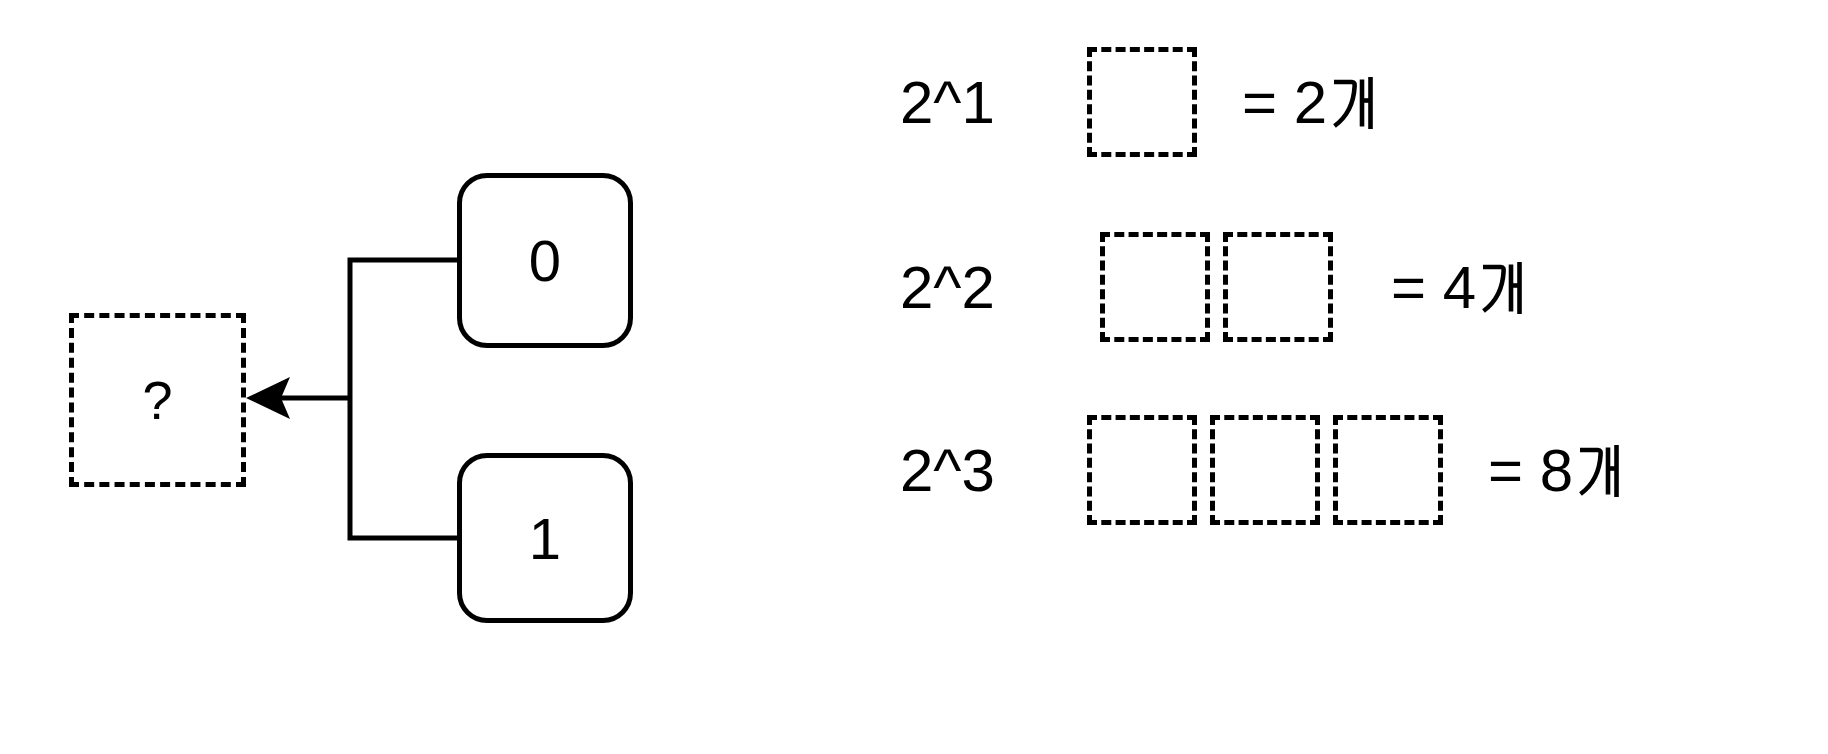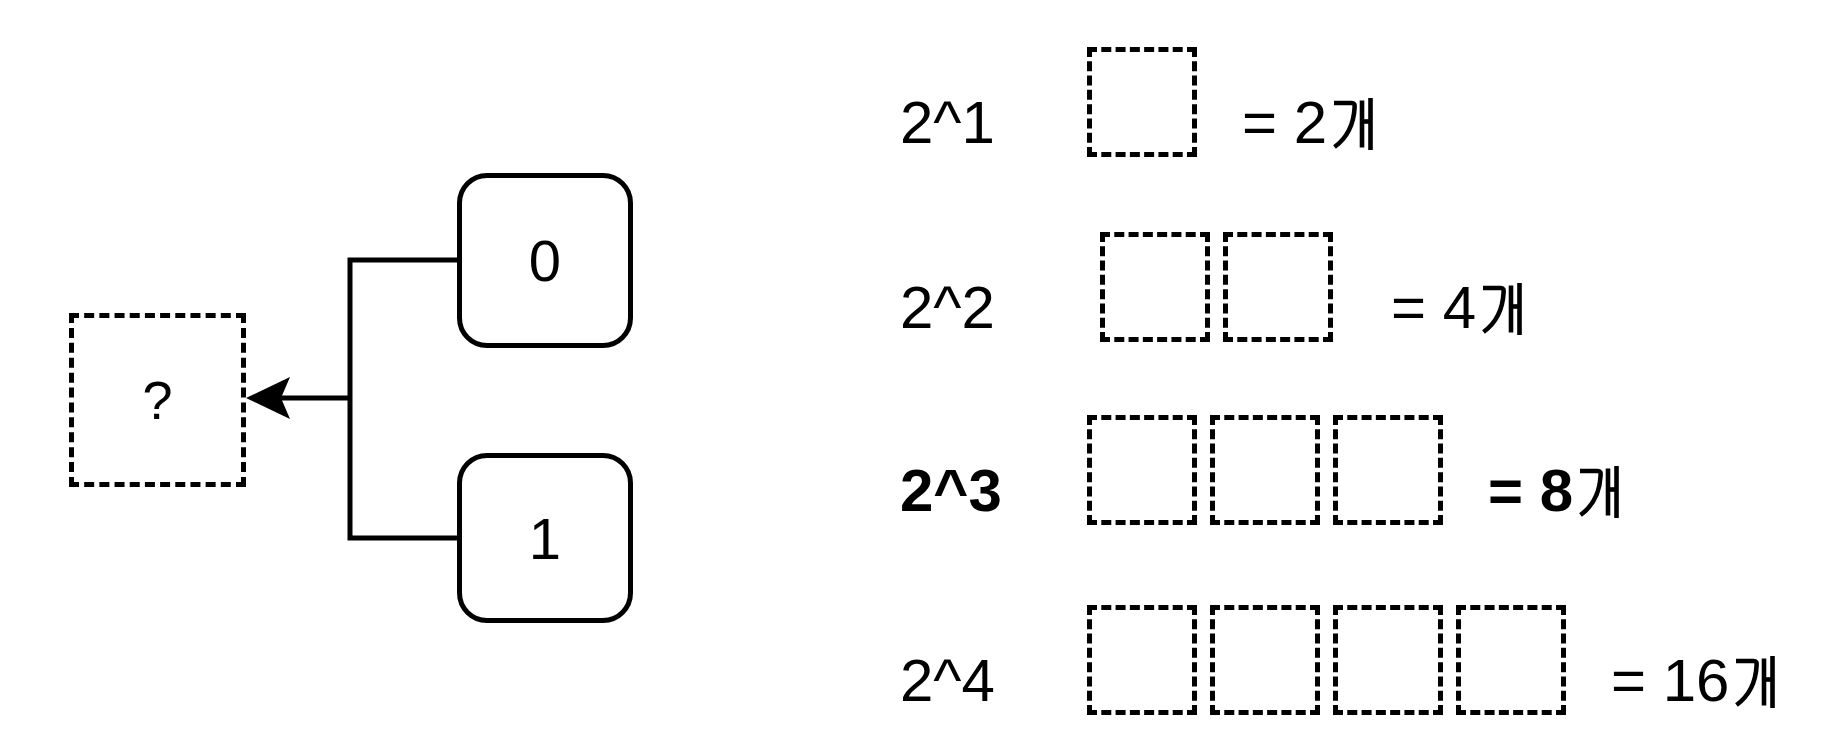--- a/index.html
+++ b/index.html
@@ -30,25 +30,25 @@
   }
   .node-0{top:173px;height:175px;}
   .node-1{top:453px;height:170px;}
   .connector-svg{
     position:absolute;left:0;top:0;width:1828px;height:754px;
     pointer-events:none;
   }
   
   .row{
     position:absolute;left:900px;height:110px;
-    display:flex;align-items:flex-end;
+    display:flex;align-items:center;
   }
   .row-1{top:47px;}
   .row-2{top:232px;gap:13px;}
-  .row-3{top:415px;font-weight:bold;}
+  .row-3{top:415px;}
   .row-4{top:605px;}
   .pow{
     width:187px;font-size:60px;white-space:nowrap;
   }
   .boxes{display:flex;gap:13px;}
   .dbox{
     width:110px;height:110px;box-sizing:border-box;
     border:5px dashed #000;
   }
   .count{
@@ -128,32 +128,14 @@
       <span>= 8</span>
       <svg class="gae" viewBox="0 0 44 52" aria-hidden="true">
         <path d="M3 5 L21 5 C23.5 5 23.8 6.8 23.6 9.5 C22.8 25 16.5 39.5 3.5 49"></path>
         <path d="M31 2.5 V49.5"></path>
         <path d="M31 23.5 H39.5"></path>
         <path d="M39.5 0 V52"></path>
       </svg>
     </span>
   </div>
 
-  <div class="row row-4">
-    <span class="pow">2^4</span>
-    <div class="boxes">
-      <div class="dbox"></div>
-    <div class="dbox"></div>
-        <div class="dbox"></div>
-        <div class="dbox"></div>
-      </div>
-    <span class="count" aria-label="= 16개">
-      <span>= 16</span>
-      <svg class="gae" viewBox="0 0 44 52" aria-hidden="true">
-        <path d="M3 5 L21 5 C23.5 5 23.8 6.8 23.6 9.5 C22.8 25 16.5 39.5 3.5 49"></path>
-        <path d="M31 2.5 V49.5"></path>
-        <path d="M31 23.5 H39.5"></path>
-        <path d="M39.5 0 V52"></path>
-      </svg>
-    </span>
-  </div>
 
 </div>
 
 </body></html>

